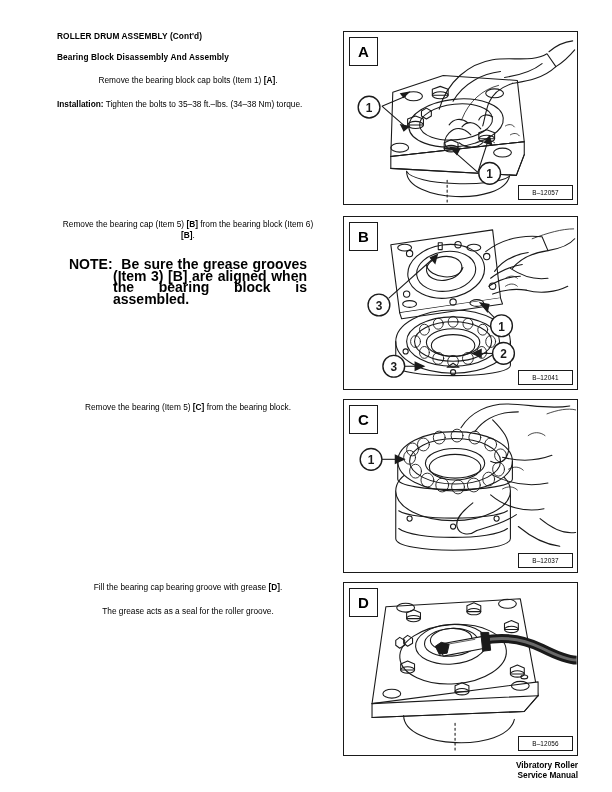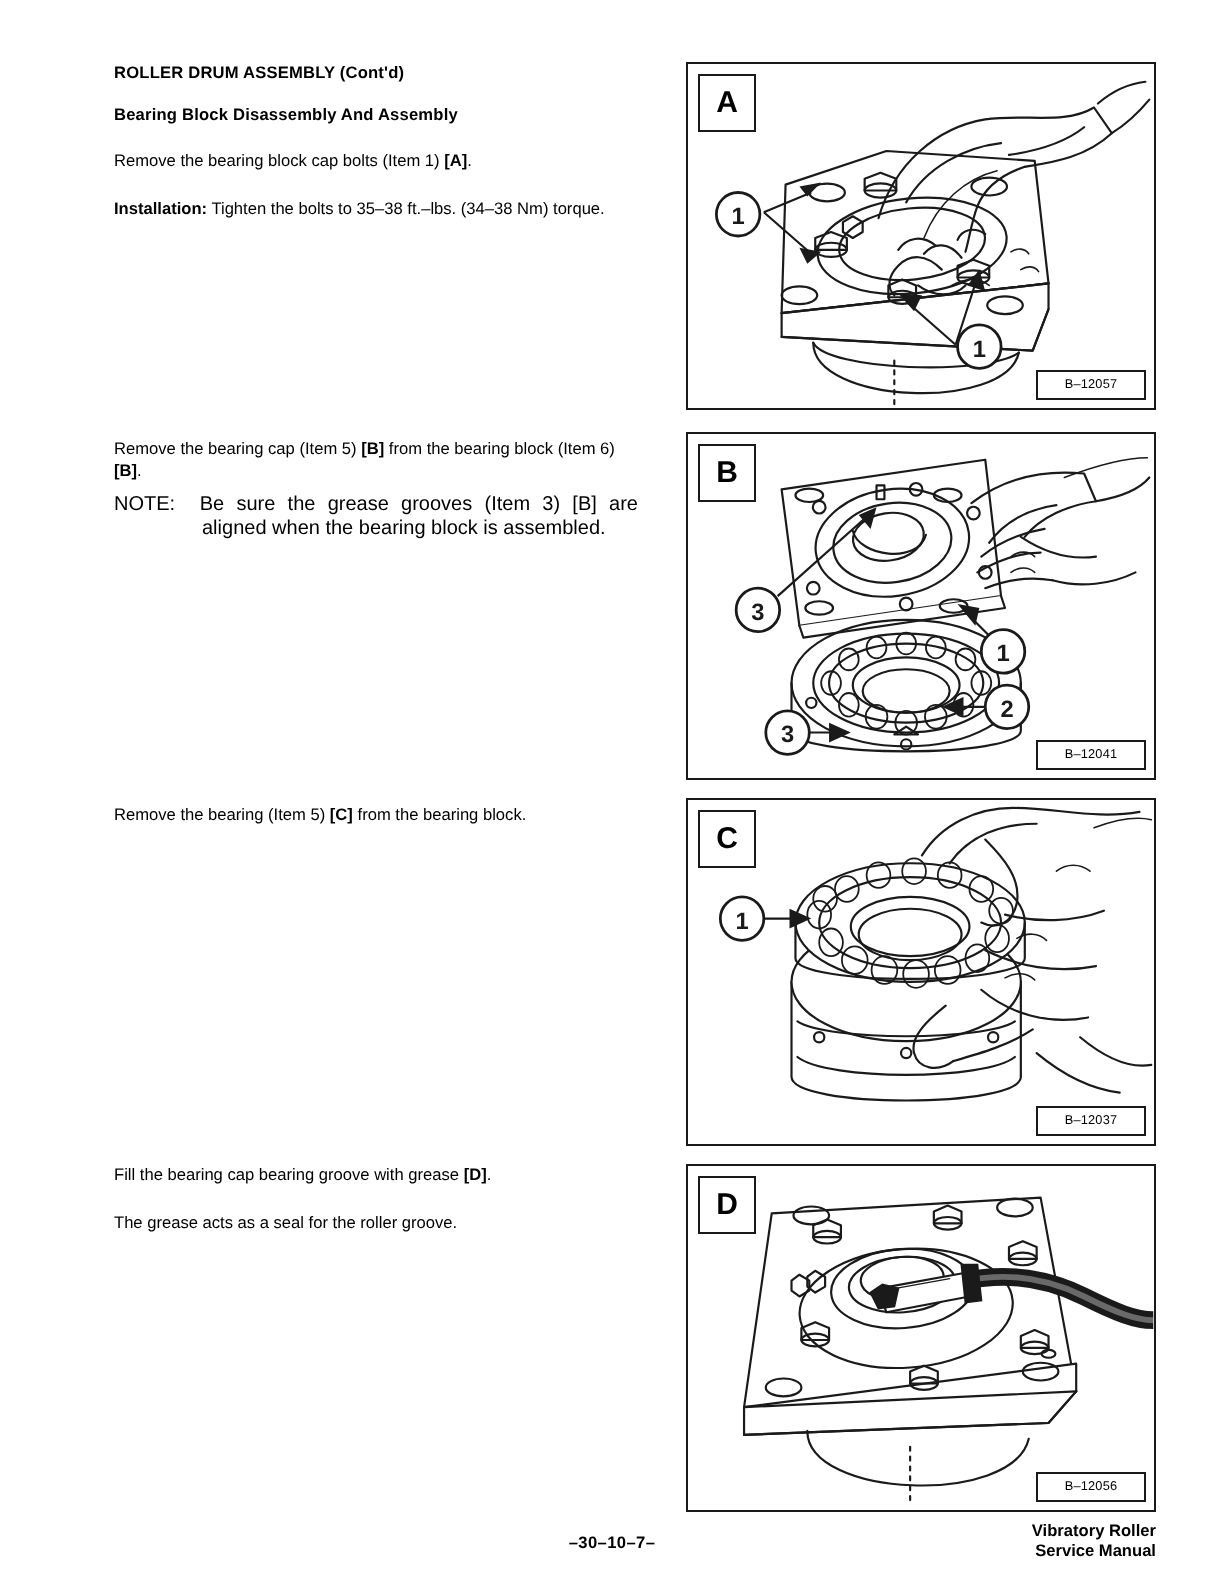--- a/index.html
+++ b/index.html
@@ -9,25 +9,25 @@
     color:#000;position:relative;overflow:hidden;
   }
   .page{position:absolute;inset:0;}
 
   
   .textcol{position:absolute;left:57px;top:31px;width:262px;}
   .blk{position:absolute;left:0;width:262px;}
   h1.title{font-size:8.3px;font-weight:bold;margin:0;letter-spacing:.1px;}
   h2.subtitle{font-size:8.3px;font-weight:bold;margin:0;letter-spacing:.1px;}
   p.body{font-size:8.3px;margin:0;line-height:11.4px;text-align:justify;}
-  p.body.nojust{text-align:left;}
+  p.body.nojust{text-align:center;}
   .b{font-weight:bold;}
   .i{font-weight:bold;}
-  .note{font-size:10px;font-weight:normal;line-height:11.6px;
-        padding-left:44px;text-indent:-44px;margin:0;text-align:justify;}
+  .note{font-size:14px;font-weight:bold;line-height:11.6px;
+        padding-left:44px;text-indent:-44px;margin:12px;text-align:justify;}
 
   
   .panel{position:absolute;border:1.1px solid #1a1a1a;background:#fff;box-sizing:border-box;}
   .badge{position:absolute;left:5px;top:5px;width:27px;height:27px;
          border:1.1px solid #1a1a1a;background:#fff;z-index:5;
          display:flex;align-items:center;justify-content:center;
          font-size:15px;font-weight:bold;line-height:1;}
   .figid{position:absolute;right:4px;bottom:4px;height:13px;min-width:47px;
          border:1px solid #1a1a1a;background:#fff;z-index:5;
          display:flex;align-items:center;justify-content:center;
@@ -379,19 +379,18 @@
         <path d="M140 58 C160 54, 180 56, 200 66 C216 74, 226 78, 235 78" stroke-width="9"></path>
         <path d="M140 58 C160 54, 180 56, 200 66 C216 74, 226 78, 235 78" stroke-width="3" stroke="#fff" opacity="0.35"></path>
         <path d="M92 64 l6 -4 l8 2 l-2 9 l-8 1 z" fill="#1a1a1a" stroke="#1a1a1a" stroke-width="1"></path>
         <path d="M138 50 l8 0 l2 18 l-8 1 z" fill="#1a1a1a" stroke="#1a1a1a" stroke-width="1"></path>
       </g>
     </svg>
     <div class="badge">D</div>
     <div class="figid">B–12056</div>
   </div>
 
-  <div class="pagenum">–30–10–7–</div>
   <div class="manual">
     <div>Vibratory Roller</div>
     <div>Service Manual</div>
   </div>
 
 </div>
 
 </body></html>

